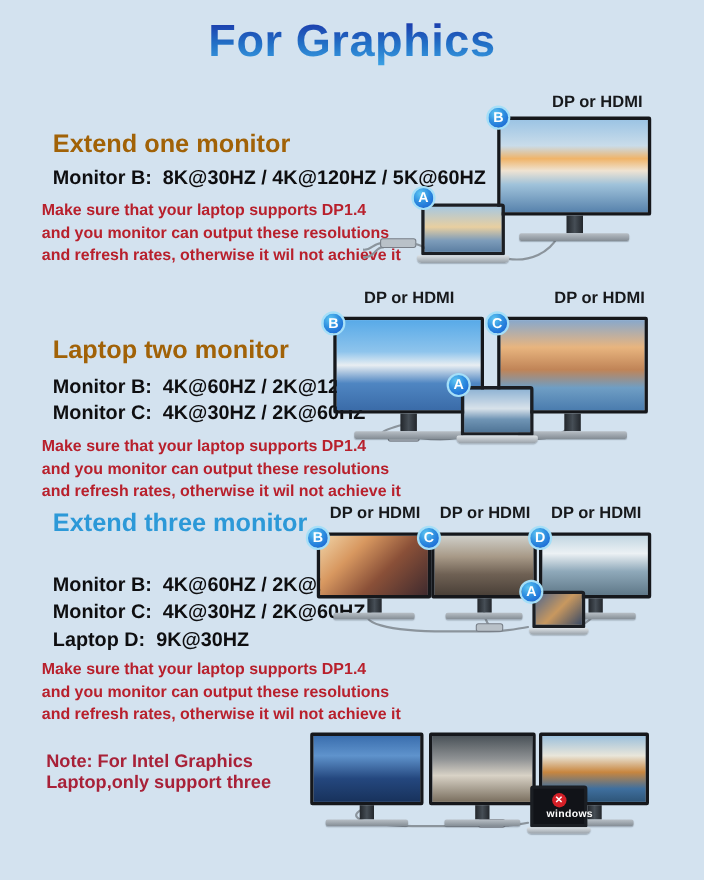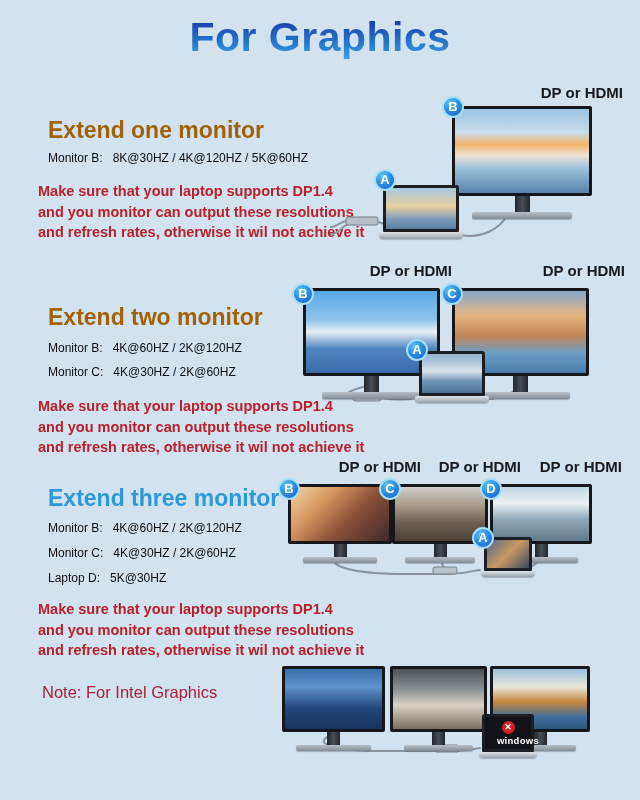--- a/index.html
+++ b/index.html
@@ -11,27 +11,27 @@
   .title {
     position:absolute; top:14px; left:0; width:100%; text-align:center;
     font-size:41px; font-weight:800; letter-spacing:.5px;
     background:linear-gradient(180deg,#1a2ba4 0%,#2270c6 55%,#3ea5e6 100%);
     -webkit-background-clip:text; background-clip:text;
     -webkit-text-fill-color:transparent; color:#2270c6;
   }
   .heading { position:absolute; font-size:23px; font-weight:700; white-space:nowrap; }
   .c12 { color:#a16207; }
   .c3  { color:#2c99d8; }
-  .spec { position:absolute; font-size:12px; font-weight:400; color:#0e0e10; white-space:nowrap; }
+  .spec { position:absolute; font-size:18px; font-weight:700; color:#0e0e10; white-space:nowrap; }
   .spec-label { display:inline-block; margin-right:10px; }
   .warning { position:absolute; font-size:14.5px; font-weight:700; color:#b8202c; }
   .warning div { line-height:20.5px; white-space:nowrap; }
-  .note { position:absolute; left:42px; top:683px; font-size:16.5px; font-weight:400; color:#a82138; }
+  .note { position:absolute; left:42px; top:683px; font-size:16.5px; font-weight:700; color:#a82138; }
   .note div { line-height:19px; white-space:nowrap; }
-  .port-label { position:absolute; width:160px; text-align:right; font-size:15px; font-weight:700; color:#17191c; white-space:nowrap; }
+  .port-label { position:absolute; width:160px; text-align:center; font-size:15px; font-weight:700; color:#17191c; white-space:nowrap; }
 
   .monitor { position:absolute; z-index:2; }
   .m-screen { width:100%; border:3px solid #15171b; border-radius:2px; }
   .m-neck { width:15px; height:16px; margin:0 auto; background:linear-gradient(90deg,#22262b,#464e56,#22262b); }
   .m-neck.sm { width:13px; height:13px; }
   .m-base { width:72%; height:7px; margin:0 auto; border-radius:2px;
     background:linear-gradient(180deg,#b8bfc6,#848d95); box-shadow:0 1px 1px rgba(60,70,80,.35); }
   .m-base.sm { height:6px; }
 
   .laptop { position:absolute; z-index:4; }
@@ -105,21 +105,21 @@
     <div class="laptop" style="left:379px;top:185px;width:84px">
       <div class="l-screen s1a" style="height:47px"></div>
       <div class="l-body"></div>
     </div>
 
     <div class="badge" style="left:442px;top:96px">B</div>
     <div class="badge" style="left:374px;top:169px">A</div>
   </section>
 
   <section>
-    <h2 class="heading c12" style="left:48px;top:304px">Extend two monitor</h2>
+    <h2 class="heading c12" style="left:48px;top:304px">Laptop two monitor</h2>
     <div class="spec" style="left:48px;top:341px">
       <span class="spec-label">Monitor B:</span><span class="spec-value">4K@60HZ / 2K@120HZ</span>
     </div>
     <div class="spec" style="left:48px;top:365px">
       <span class="spec-label">Monitor C:</span><span class="spec-value">4K@30HZ / 2K@60HZ</span>
     </div>
     <div class="warning" style="left:38px;top:396px">
       <div>Make sure that your laptop supports DP1.4</div>
       <div>and you monitor can output these resolutions</div>
       <div>and refresh rates, otherwise it wil not achieve it</div>
@@ -150,29 +150,29 @@
       <div class="l-screen s2a" style="height:45px"></div>
       <div class="l-body"></div>
     </div>
 
     <div class="badge" style="left:292px;top:283px">B</div>
     <div class="badge" style="left:441px;top:283px">C</div>
     <div class="badge" style="left:406px;top:339px">A</div>
   </section>
 
   <section>
-    <h2 class="heading c3" style="left:48px;top:485px">Extend three monitor</h2>
+    <h2 class="heading c3" style="left:48px;top:462px">Extend three monitor</h2>
     <div class="spec" style="left:48px;top:521px">
       <span class="spec-label">Monitor B:</span><span class="spec-value">4K@60HZ / 2K@120HZ</span>
     </div>
     <div class="spec" style="left:48px;top:546px">
       <span class="spec-label">Monitor C:</span><span class="spec-value">4K@30HZ / 2K@60HZ</span>
     </div>
     <div class="spec" style="left:48px;top:571px">
-      <span class="spec-label">Laptop D:</span><span class="spec-value">5K@30HZ</span>
+      <span class="spec-label">Laptop D:</span><span class="spec-value">9K@30HZ</span>
     </div>
     <div class="warning" style="left:38px;top:599px">
       <div>Make sure that your laptop supports DP1.4</div>
       <div>and you monitor can output these resolutions</div>
       <div>and refresh rates, otherwise it wil not achieve it</div>
     </div>
 
     <div class="port-label" style="left:261px;top:458px">DP or HDMI</div>
     <div class="port-label" style="left:361px;top:458px">DP or HDMI</div>
     <div class="port-label" style="left:462px;top:458px">DP or HDMI</div>
@@ -206,20 +206,21 @@
     </div>
 
     <div class="badge" style="left:278px;top:478px">B</div>
     <div class="badge" style="left:379px;top:478px">C</div>
     <div class="badge" style="left:480px;top:478px">D</div>
     <div class="badge" style="left:472px;top:527px">A</div>
   </section>
 
   <div class="note">
     <div>Note: For Intel Graphics</div>
+    <div>Laptop,only support three</div>
   </div>
 
   <section>
     <svg class="cable" style="left:295px;top:732px" width="260" height="26" viewBox="0 0 260 26">
       <path d="M38,2 C18,10 30,18 80,19 L150,19 C168,19 176,18 185,16"></path>
       <path d="M143,2 C143,8 146,12 150,15"></path>
       <rect x="140" y="13" width="24" height="7" rx="2"></rect>
       <path d="M215,18 C232,18 240,12 245,5"></path>
     </svg>
 

